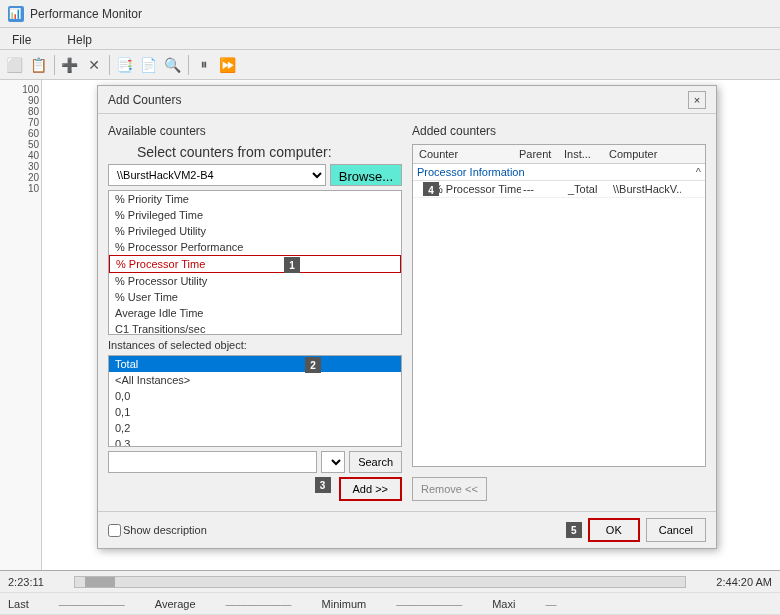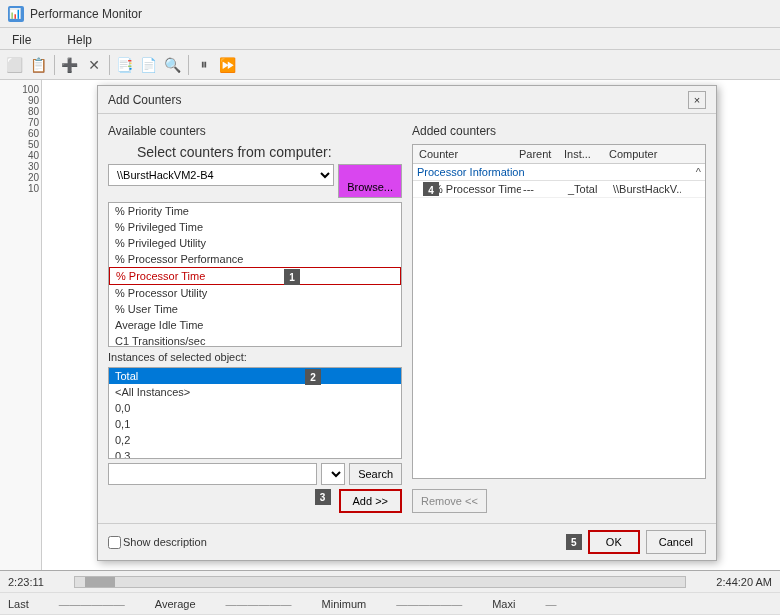--- a/index.html
+++ b/index.html
@@ -147,24 +147,24 @@
     .combo-select {
       flex: 1;
       height: 22px;
       border: 1px solid #aaa;
       background: white;
       font-size: 11px;
       padding: 0 4px;
     }
     .browse-btn {
       height: 22px;
-      padding: 16px 8px;
-      border: 1px solid #aaa;
-      background: #d946ef;
-      font-size: 11px;
+      padding: 4px 8px;
+      border: 1px solid #aaa;
+      background: #5eead4;
+      font-size: 13px;
       cursor: pointer;
     }
 
     
     .list-box {
       border: 1px solid #aaa;
       background: white;
       height: 145px;
       overflow-y: auto;
       font-size: 11px;

